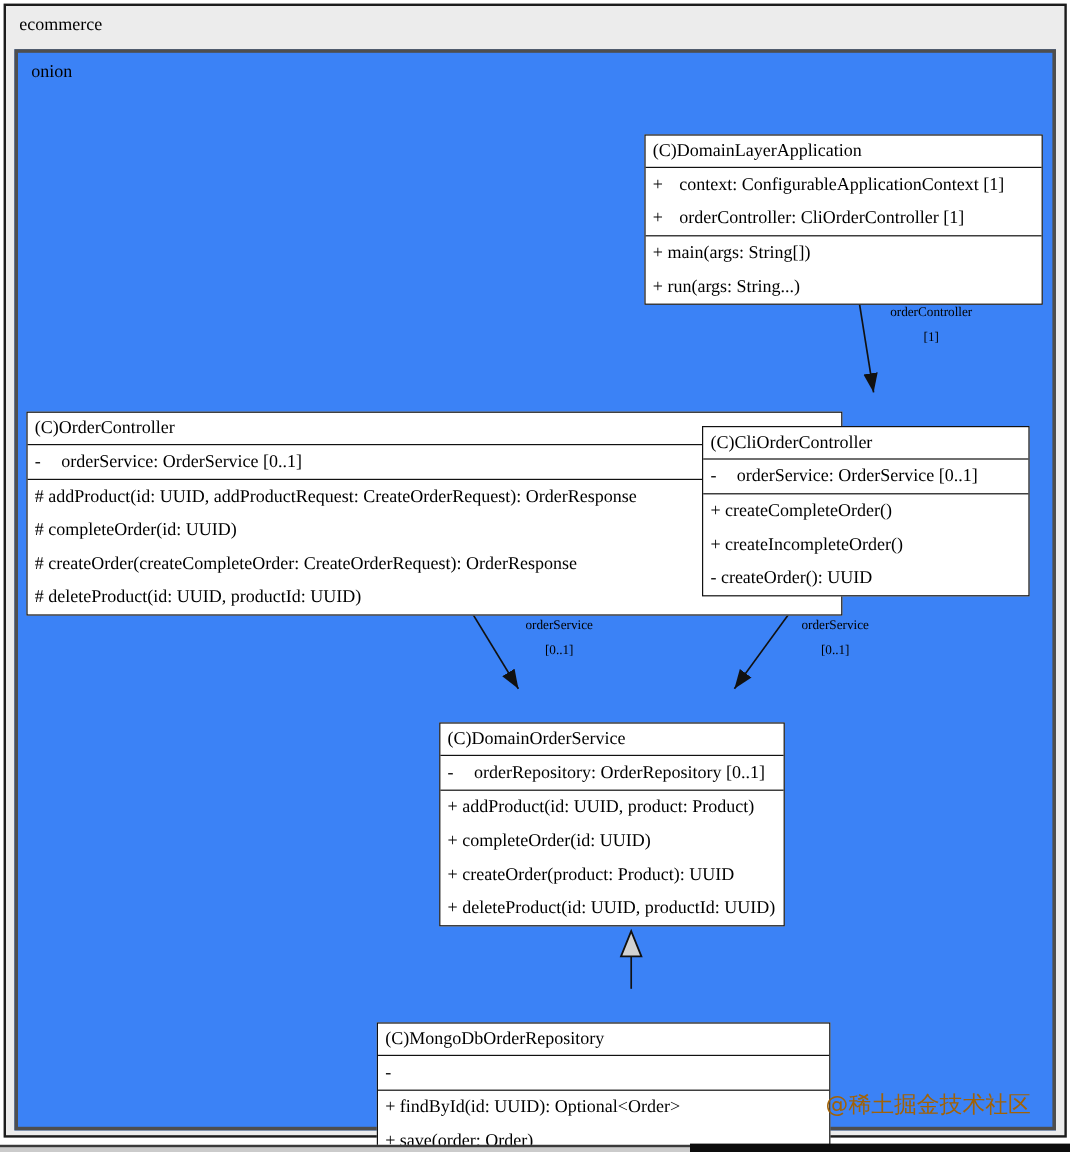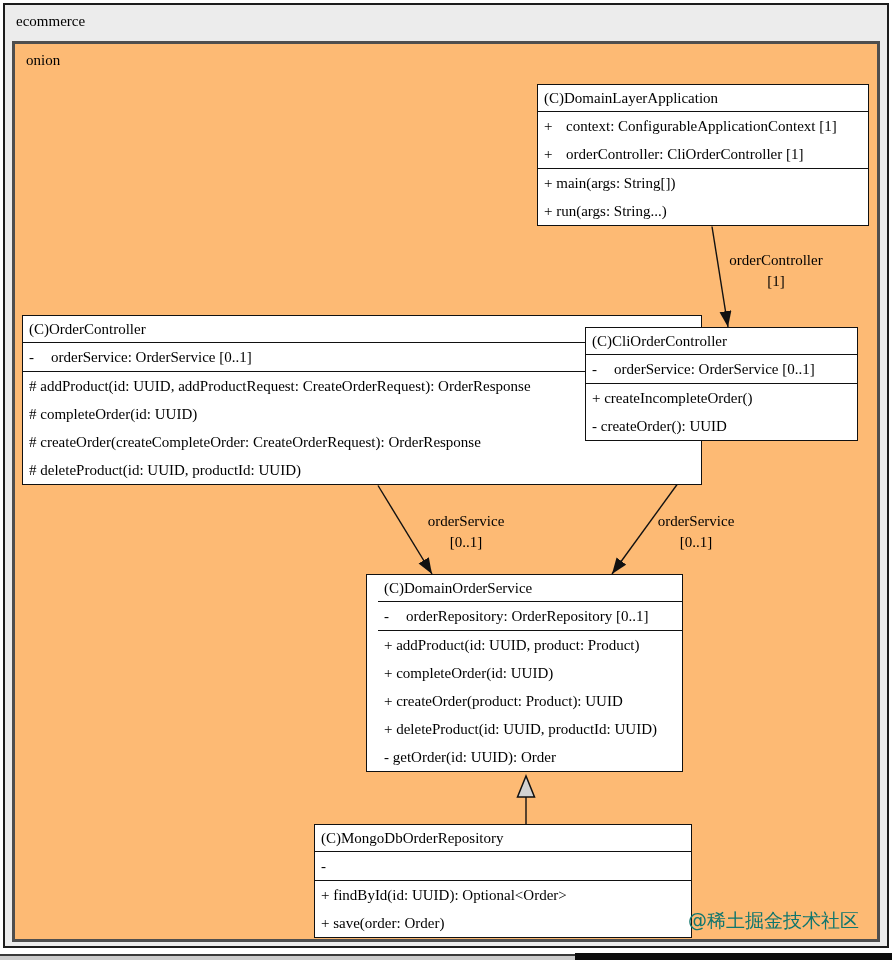--- a/index.html
+++ b/index.html
@@ -23,34 +23,35 @@
   .pkg-label {
     position: absolute;
     left: 11px; top: 8px;
     font-size: 15px;
     white-space: nowrap;
   }
   .pkg-inner {
     position: absolute;
     left: 7px; top: 36px;
     width: 868px; height: 901px;
-    background: #fdba74;
+    background: #3b82f6;
     border: 3px solid #4e4e4e;
   }
   .edges-svg {
     position: absolute;
     left: 0; top: 0;
     width: 892px; height: 960px;
     pointer-events: none;
   }
   .uml {
     position: absolute;
     background: #ffffff;
     border: 1.5px solid #111;
     font-size: 15px;
+    margin-top: 28px;
   }
   .uml-title {
     height: 27px;
     line-height: 27px;
     padding-left: 6px;
     border-bottom: 1.5px solid #111;
     white-space: nowrap;
     overflow: hidden;
   }
   .uml-attrs { border-bottom: 1.5px solid #111; }
@@ -59,29 +60,29 @@
     line-height: 28px;
     padding-left: 6px;
     white-space: nowrap;
     overflow: hidden;
   }
   .attr { display: flex; }
   .sign { width: 22px; flex: 0 0 22px; }
   .edge-label {
     position: absolute;
     text-align: center;
-    font-size: 15px;
+    font-size: 11px;
     line-height: 21px;
     white-space: nowrap;
   }
   .watermark {
     position: absolute;
     left: 688px; top: 908px;
     font-size: 19px;
-    color: #0f766e;
+    color: #a16207;
     font-family: "DejaVu Sans", "Liberation Sans", sans-serif;
     white-space: nowrap;
     z-index: 5;
   }
   .cut-left {
     position: absolute;
     left: 0; top: 954px;
     width: 575px; height: 6px;
     background: #cbcbcb;
     border-top: 2px solid #3a3a3a;
@@ -163,39 +164,39 @@
 
   <div class="uml" style="left:585px; top:327px; width:273px;">
     <div class="uml-title">(C)CliOrderController</div>
     <div class="uml-attrs">
       <div class="row attr">
         <span class="sign">-</span>
         <span>orderService: OrderService [0..1]</span>
       </div>
     </div>
     <div class="uml-methods">
+      <div class="row">+ createCompleteOrder()</div>
       <div class="row">+ createIncompleteOrder()</div>
       <div class="row">- createOrder(): UUID</div>
     </div>
   </div>
 
-  <div class="uml" style="left:366px; top:574px; width:317px;padding-left:11px;">
+  <div class="uml" style="left:366px; top:574px; width:288px;">
     <div class="uml-title">(C)DomainOrderService</div>
     <div class="uml-attrs">
       <div class="row attr">
         <span class="sign">-</span>
         <span>orderRepository: OrderRepository [0..1]</span>
       </div>
     </div>
     <div class="uml-methods">
       <div class="row">+ addProduct(id: UUID, product: Product)</div>
       <div class="row">+ completeOrder(id: UUID)</div>
       <div class="row">+ createOrder(product: Product): UUID</div>
       <div class="row">+ deleteProduct(id: UUID, productId: UUID)</div>
-      <div class="row">- getOrder(id: UUID): Order</div>
     </div>
   </div>
 
   <div class="uml" style="left:314px; top:824px; width:378px;">
     <div class="uml-title">(C)MongoDbOrderRepository</div>
     <div class="uml-attrs">
       <div class="row attr">
         <span class="sign">-</span>
       </div>
     </div>

